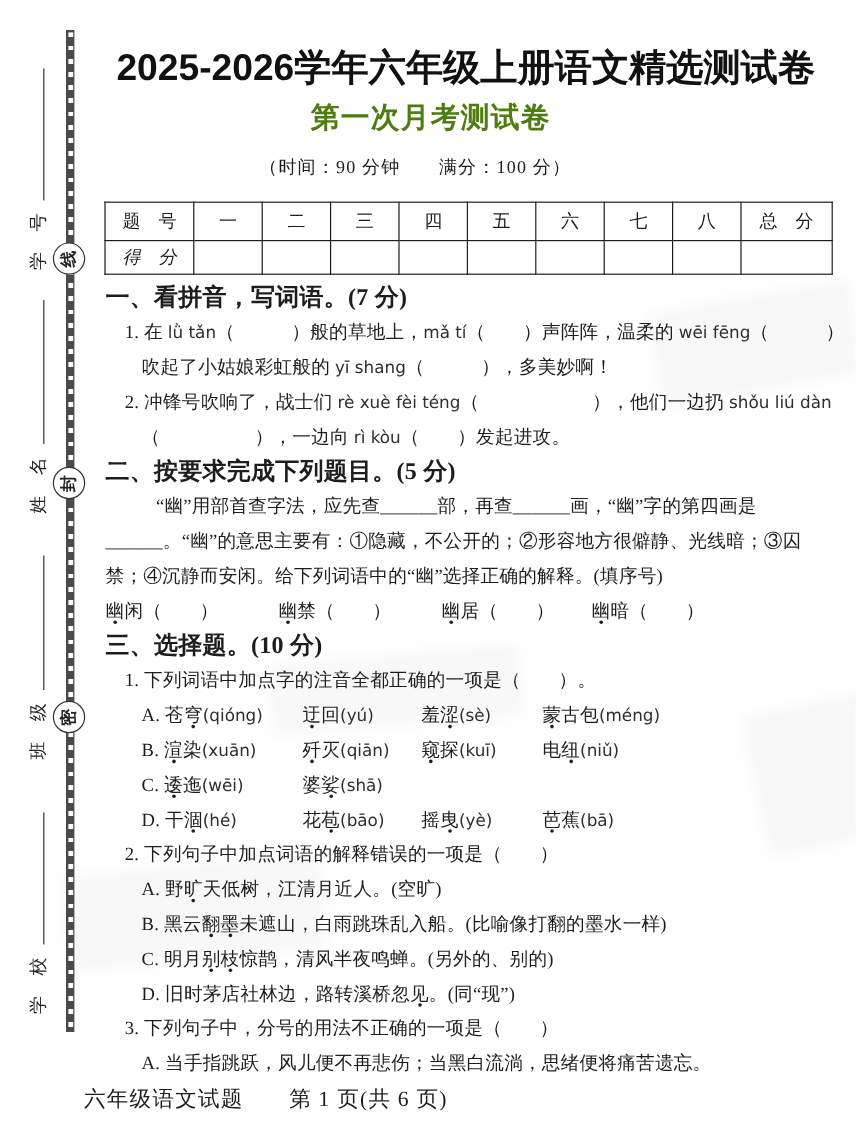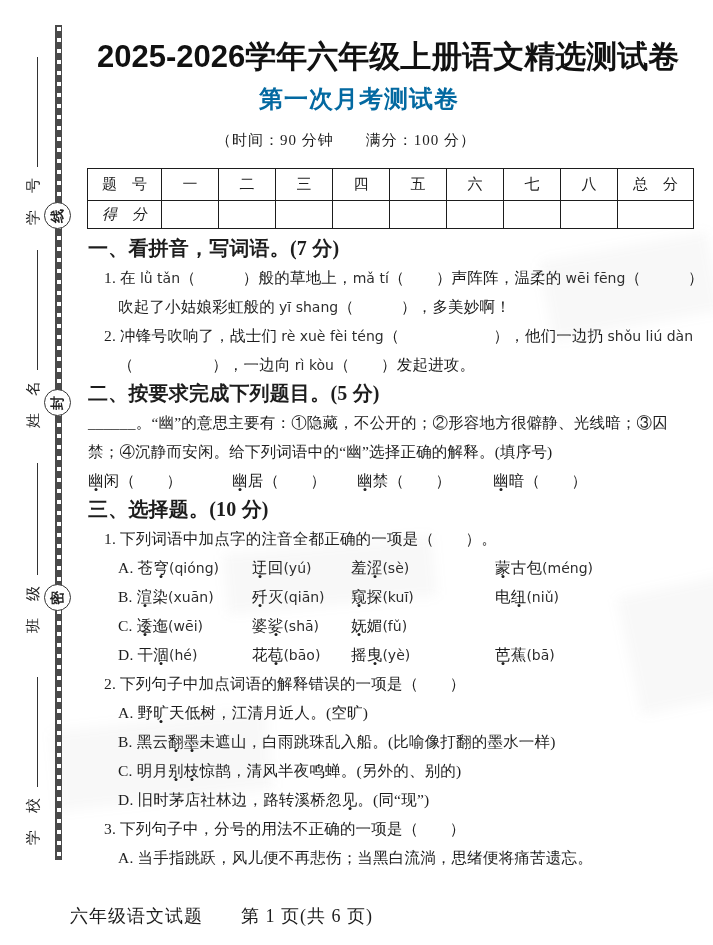--- a/index.html
+++ b/index.html
@@ -27,37 +27,37 @@
   .f3{left:20px;top:845px;} .f3 .blank{width:110px;}
   .seal-circle{position:absolute;left:44px;width:25px;height:25px;border:1.6px solid #333;border-radius:50%;
     background:#fff;display:flex;align-items:center;justify-content:center;z-index:3;}
   .sc0{top:202px;} .sc1{top:389px;} .sc2{top:584px;}
   .sc-ch{display:inline-block;transform:rotate(-90deg);font-size:14px;font-weight:bold;color:#222;}
 
   
   .title{position:absolute;left:97px;top:36px;font-family:"Liberation Sans",sans-serif;font-weight:700;
     font-size:31px;line-height:42px;white-space:nowrap;color:#111;z-index:2;}
   .subtitle{position:absolute;left:259px;top:82px;font-family:"Liberation Sans",sans-serif;font-weight:700;
-    font-size:24px;line-height:34px;letter-spacing:1px;white-space:nowrap;color:#0369a1;z-index:2;}
+    font-size:24px;line-height:34px;letter-spacing:1px;white-space:nowrap;color:#4d7c0f;z-index:2;}
   .meta{position:absolute;left:216px;top:129px;font-size:15px;line-height:22px;letter-spacing:1px;white-space:nowrap;z-index:2;}
 
   
   .score{position:absolute;left:87px;top:168px;border-collapse:collapse;table-layout:fixed;z-index:2;background:#fff;}
   .score td{border:1.6px solid #1d1d1d;text-align:center;font-size:15px;padding:0;}
   .score tr.r1 td{height:31px;} .score tr.r2 td{height:27px;font-style:italic;}
 
   
   .content{position:absolute;left:88px;top:234px;width:607px;font-size:15.5px;letter-spacing:.2px;z-index:2;}
   .line{height:29px;line-height:29px;white-space:nowrap;}
   .h{font-weight:bold;font-size:20px;}
   .ind1{padding-left:16px;}
   .ind2{padding-left:30px;}
   .ind3{padding-left:42px;}
   .opts{padding-left:30px;display:flex;}
-  .opts .c0{width:134px;} .opts .c1{width:99px;} .opts .c2{width:101px;} .opts .c3{flex:1;margin-left:43px;}
+  .opts .c0{width:134px;} .opts .c1{width:99px;} .opts .c2{width:101px;} .opts .c3{flex:1;}
   .words{display:flex;}
   .words .c0{width:144px;} .words .c1{width:125px;} .words .c2{width:136px;} .words .c3{flex:1;}
   .py{font-family:"DejaVu Sans",sans-serif;font-size:14px;color:#2e2e2e;letter-spacing:0;}
   .dot-char{position:relative;}
   .dot-char::after{content:"";position:absolute;left:50%;bottom:-2px;transform:translateX(-50%);
     width:3px;height:3px;border-radius:50%;background:#1d1d1d;}
 
   .footer{position:absolute;left:70px;top:906px;width:624px;text-align:left;font-size:18px;
     letter-spacing:1px;line-height:20px;z-index:2;}
 </style>
@@ -137,46 +137,46 @@
 </tbody>
   </table>
 
 <div class="content">
     <div class="line h">一、看拼音，写词语。(7 分)</div>
     <div class="line ind1">1. 在 <span class="py">lǜ tǎn</span>（　　　）般的草地上，<span class="py">mǎ tí</span>（　　）声阵阵，温柔的 <span class="py">wēi fēng</span>（　　　）</div>
     <div class="line ind2">吹起了小姑娘彩虹般的 <span class="py">yī shang</span>（　　　），多美妙啊！</div>
     <div class="line ind1">2. 冲锋号吹响了，战士们 <span class="py">rè xuè fèi téng</span>（　　　　　　），他们一边扔 <span class="py">shǒu liú dàn</span></div>
     <div class="line ind2">（　　　　　），一边向 <span class="py">rì kòu</span>（　　）发起进攻。</div>
     <div class="line h">二、按要求完成下列题目。(5 分)</div>
+    <div class="line ind3">“幽”用部首查字法，应先查______部，再查______画，“幽”字的第四画是</div>
     <div class="line ">______。“幽”的意思主要有：①隐藏，不公开的；②形容地方很僻静、光线暗；③囚</div>
     <div class="line ">禁；④沉静而安闲。给下列词语中的“幽”选择正确的解释。(填序号)</div>
     <div class="line words">
       <span class="col c0"><span class="dot-char">幽</span>闲（　　）</span>
+      <span class="col c2"><span class="dot-char">幽</span>禁（　　）</span>
       <span class="col c1"><span class="dot-char">幽</span>居（　　）</span>
-      <span class="col c2"><span class="dot-char">幽</span>禁（　　）</span>
       <span class="col c3"><span class="dot-char">幽</span>暗（　　）</span>
     </div>
     <div class="line h">三、选择题。(10 分)</div>
     <div class="line ind1">1. 下列词语中加点字的注音全都正确的一项是（　　）。</div>
     <div class="line opts">
       <span class="col c0">A. 苍<span class="dot-char">穹</span><span class="py">(qióng)</span></span>
       <span class="col c1"><span class="dot-char">迂</span>回<span class="py">(yú)</span></span>
       <span class="col c2">羞<span class="dot-char">涩</span><span class="py">(sè)</span></span>
       <span class="col c3"><span class="dot-char">蒙</span>古包<span class="py">(méng)</span></span>
     </div>
     <div class="line opts">
       <span class="col c0">B. <span class="dot-char">渲</span>染<span class="py">(xuān)</span></span>
       <span class="col c1"><span class="dot-char">歼</span>灭<span class="py">(qiān)</span></span>
       <span class="col c2"><span class="dot-char">窥</span>探<span class="py">(kuī)</span></span>
       <span class="col c3">电<span class="dot-char">纽</span><span class="py">(niǔ)</span></span>
     </div>
     <div class="line opts">
       <span class="col c0">C. <span class="dot-char">逶</span>迤<span class="py">(wēi)</span></span>
       <span class="col c1">婆<span class="dot-char">娑</span><span class="py">(shā)</span></span>
-      <span class="col c2"><span class="dot-char">妩</span>媚<span class="py">(fǔ)</span></span>
     </div>
     <div class="line opts">
       <span class="col c0">D. 干<span class="dot-char">涸</span><span class="py">(hé)</span></span>
       <span class="col c1">花<span class="dot-char">苞</span><span class="py">(bāo)</span></span>
       <span class="col c2">摇<span class="dot-char">曳</span><span class="py">(yè)</span></span>
       <span class="col c3"><span class="dot-char">芭</span>蕉<span class="py">(bā)</span></span>
     </div>
     <div class="line ind1">2. 下列句子中加点词语的解释错误的一项是（　　）</div>
     <div class="line ind2">A. 野<span class="dot-char">旷</span>天低树，江清月近人。(空旷)</div>
     <div class="line ind2">B. 黑云<span class="dot-char">翻</span><span class="dot-char">墨</span>未遮山，白雨跳珠乱入船。(比喻像打翻的墨水一样)</div>

